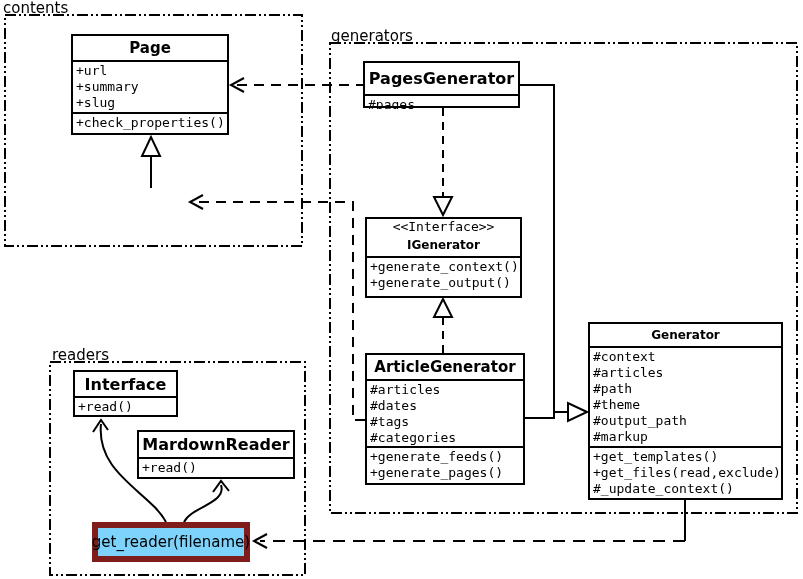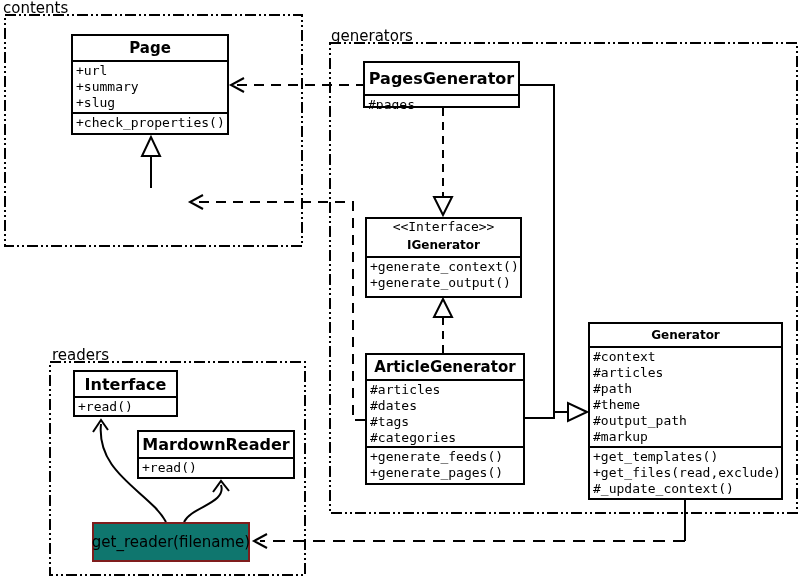--- a/index.html
+++ b/index.html
@@ -8,21 +8,21 @@
   svg.wires{position:absolute;left:0;top:0;}
   .pkg-label{position:absolute;font:15px "DejaVu Sans",sans-serif;line-height:16px;}
   .uml-class{position:absolute;background:#fff;border:2px solid #000;box-sizing:border-box;
              display:flex;flex-direction:column;}
   .uml-title{font-family:"DejaVu Sans",sans-serif;font-weight:bold;font-size:15px;
              display:flex;align-items:center;justify-content:center;white-space:nowrap;flex:none;}
   .uml-sec{border-top:2px solid #000;box-sizing:border-box;padding:1px 2px 12px 3px;flex:none;overflow:hidden;}
   .mono{font:13px "DejaVu Sans Mono","Liberation Mono",monospace;line-height:16px;white-space:pre;}
   .stereo{font:13px "DejaVu Sans Mono","Liberation Mono",monospace;text-align:center;
           line-height:15px;flex:none;}
-  .plainbox{position:absolute;background:#0f766e;border:2px solid #7f1d1d;box-sizing:border-box;
+  .plainbox{position:absolute;background:#7dd3fc;border:6px solid #7f1d1d;box-sizing:border-box;
             display:flex;align-items:center;justify-content:center;
             font:15px "DejaVu Sans",sans-serif;white-space:nowrap;}
 </style>
 </head>
 <body>
 
 <div class="stage">
 
   <svg class="wires" width="803" height="579" viewBox="0 0 803 579">
 

